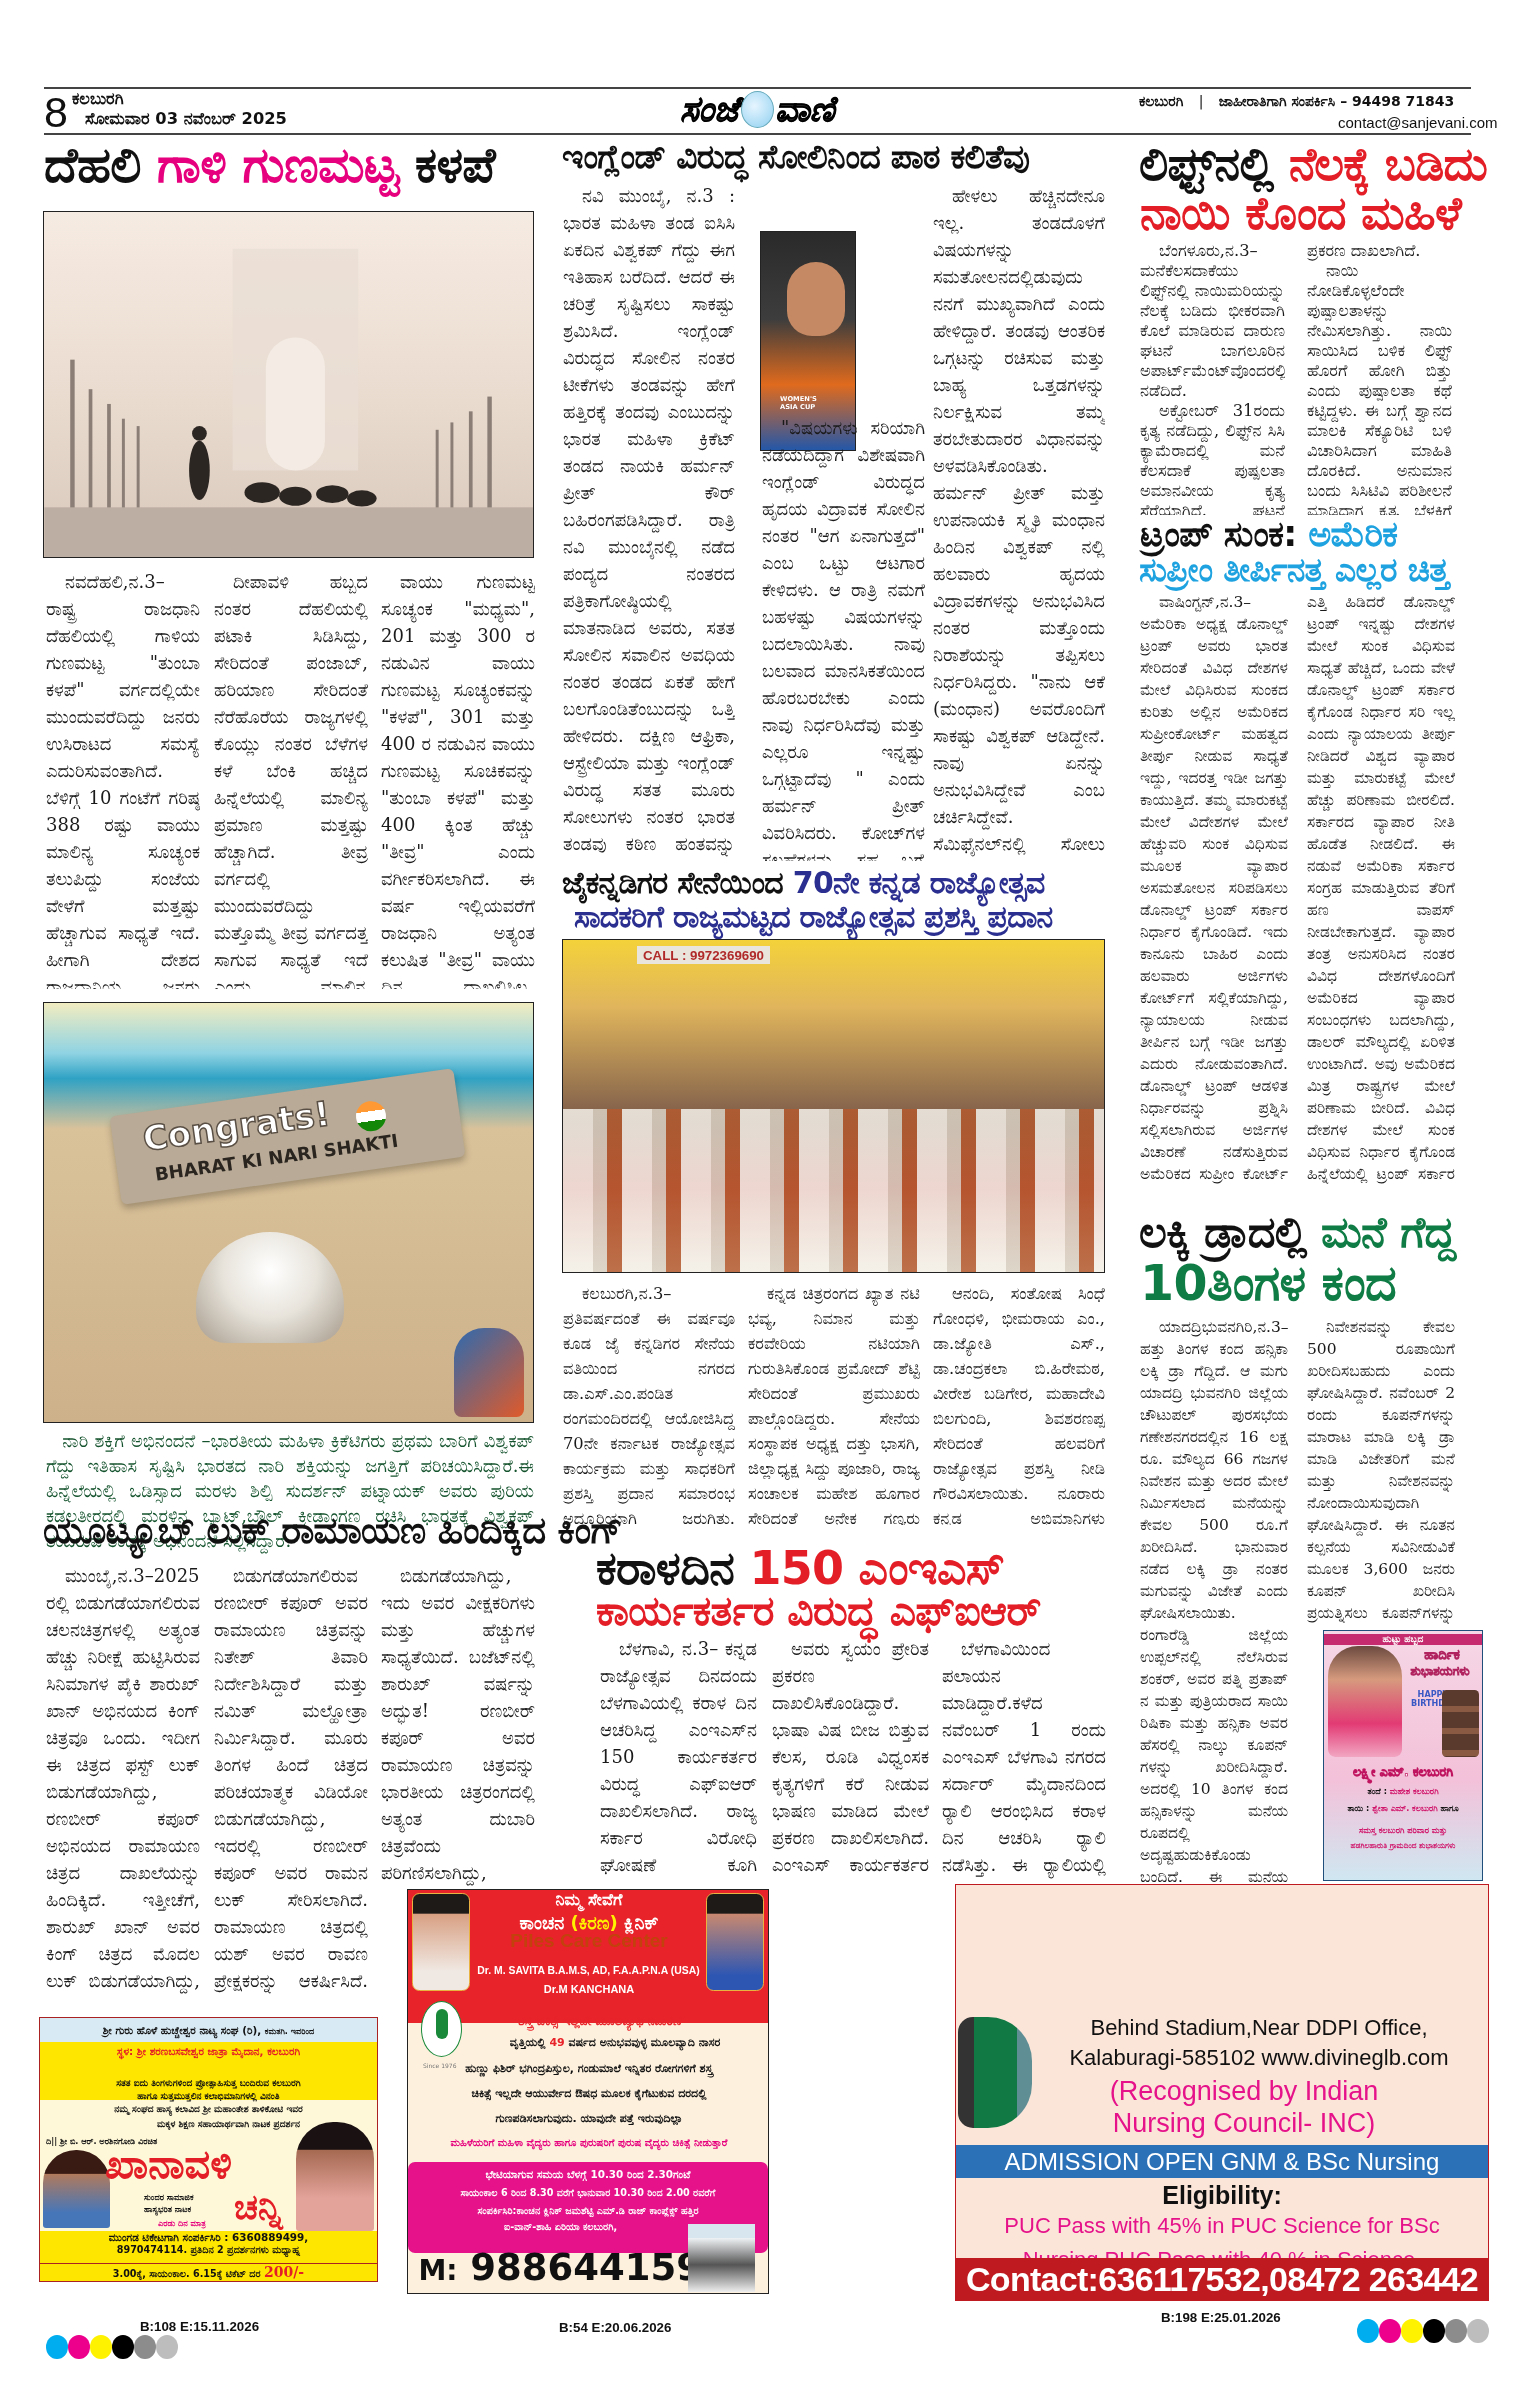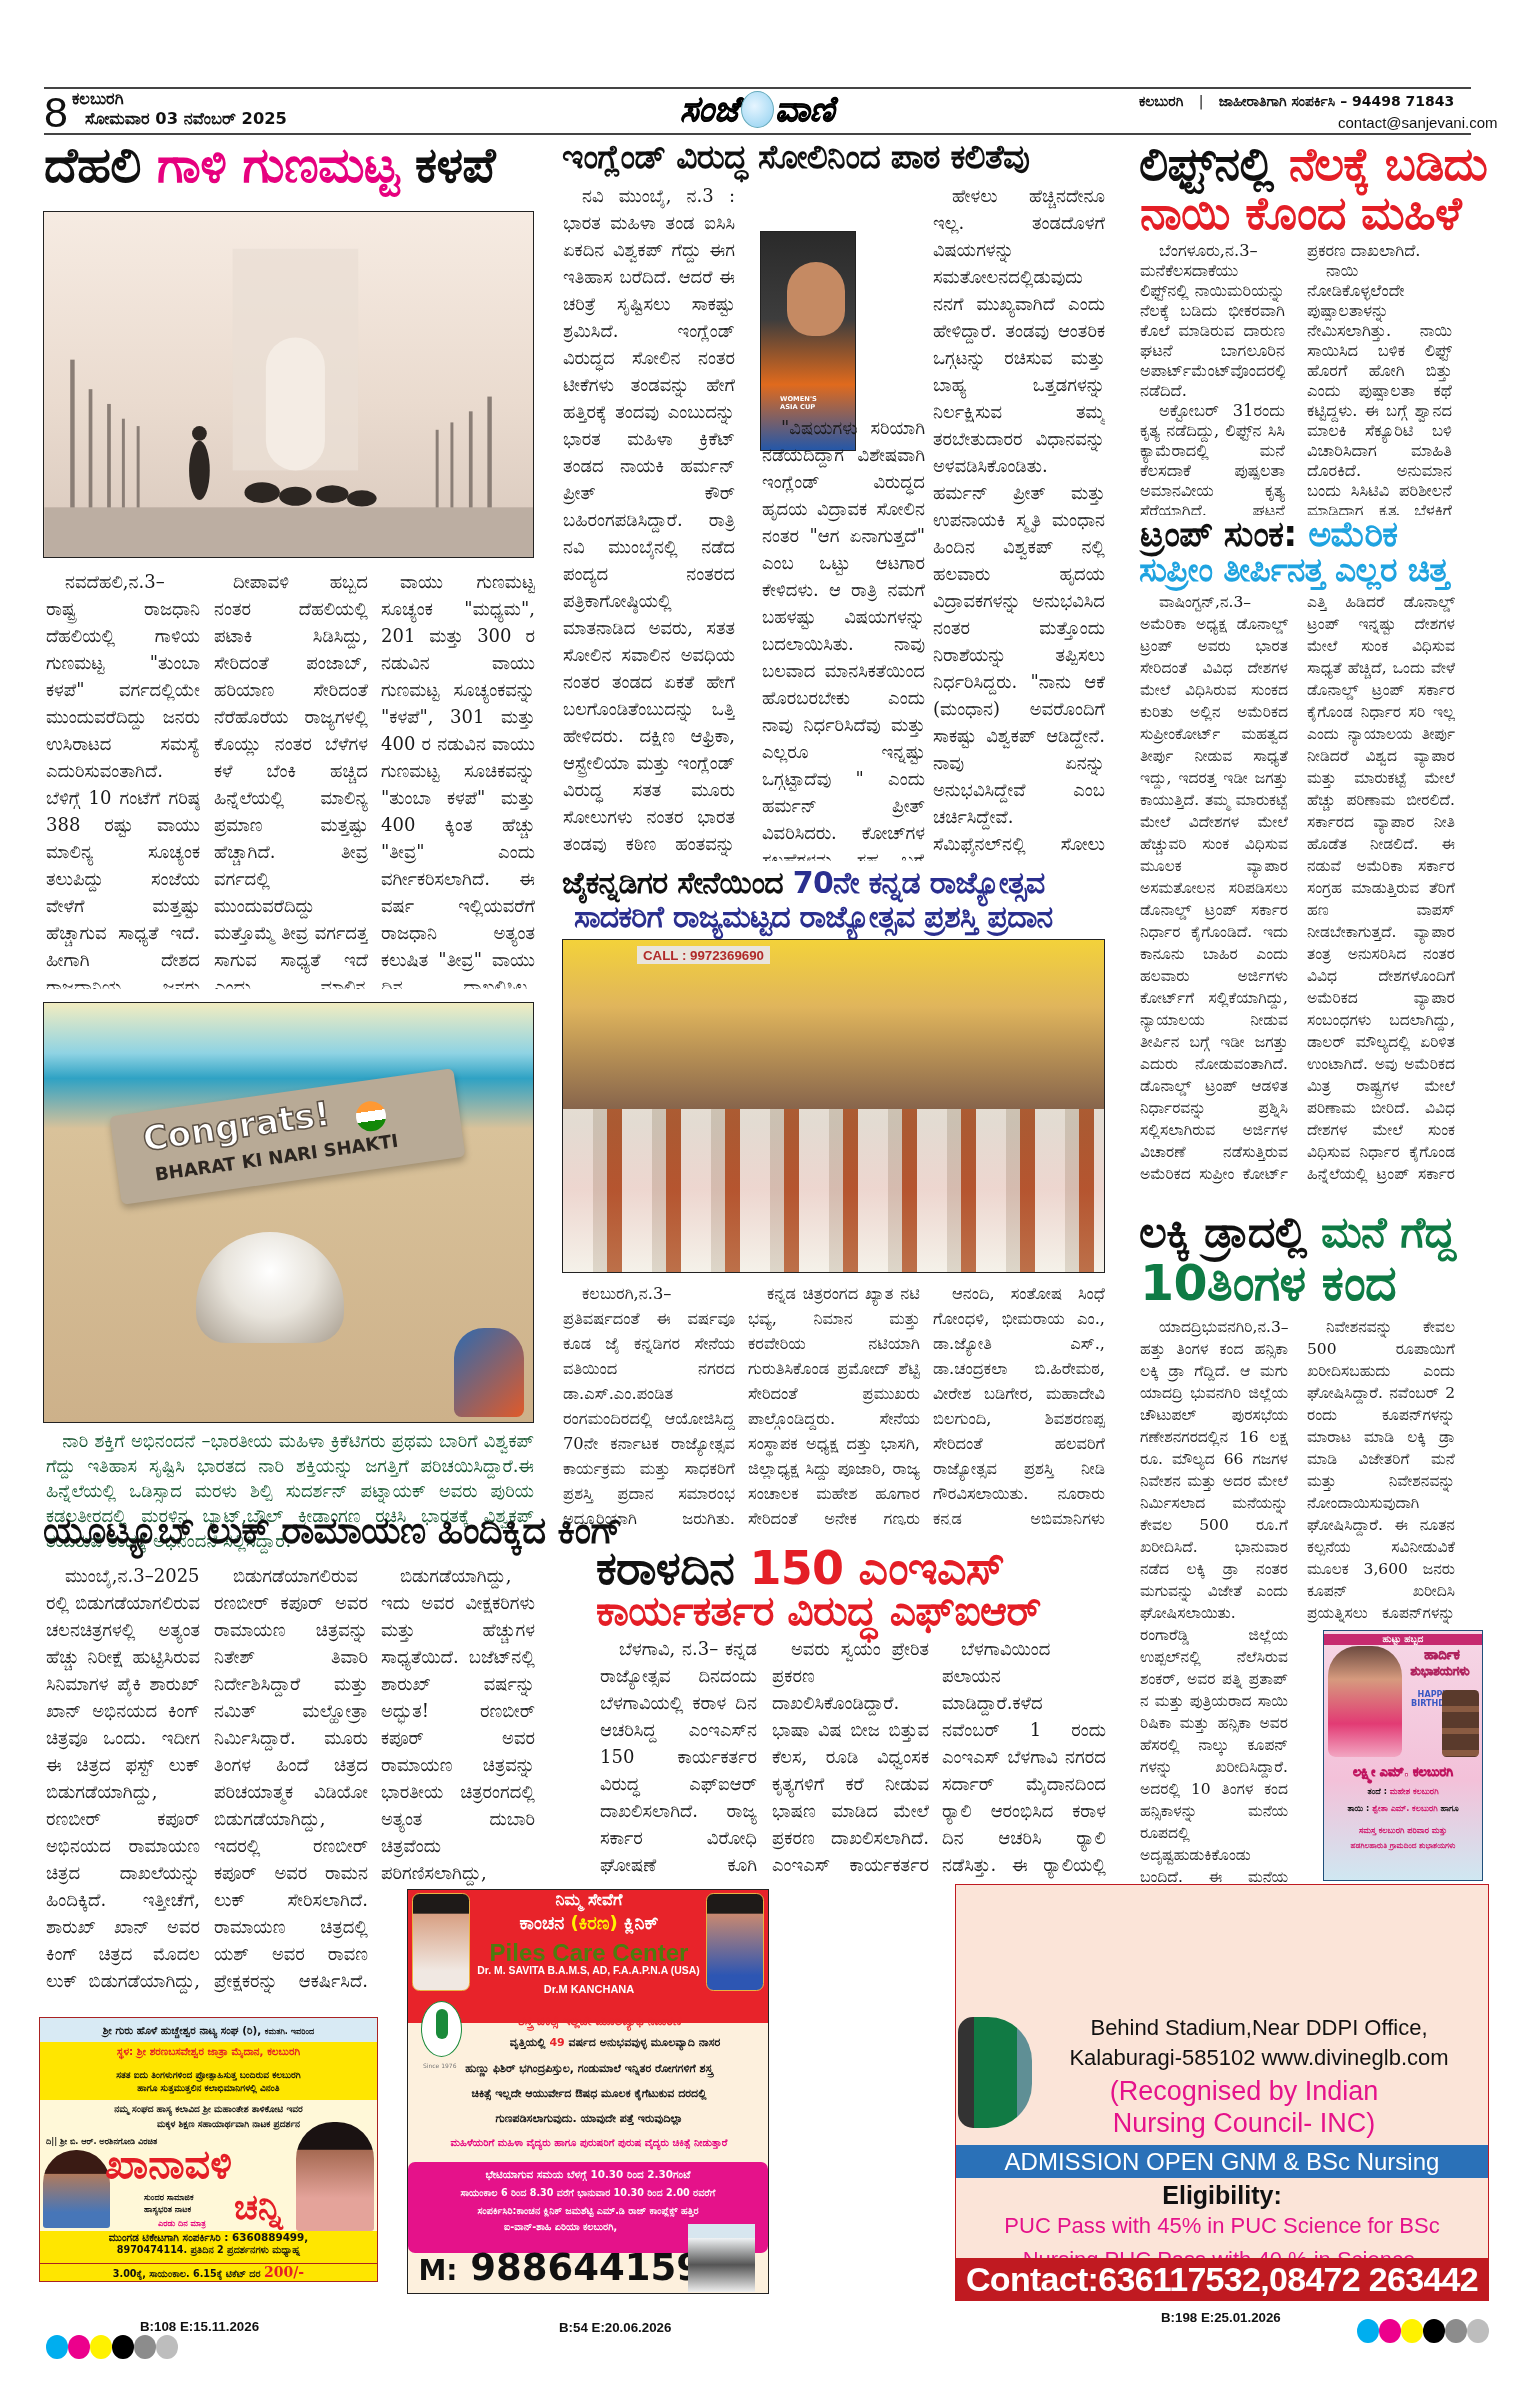--- a/index.html
+++ b/index.html
@@ -216,21 +216,21 @@
   <div class="center sans" style="position:absolute; top:210px; width:100%; font-size:7.4px; color:#d0156a; font-weight:bold;">ಹಡಗಿಲಹಾರುತಿ ಗ್ರಾಮದಿಂದ ಶುಭಾಶಯಗಳು</div>
 </div>
 
 <div class="ad" style="left:39px; top:2017px; width:339px; height:247px; border:1.5px solid #a22; background:#fff8d8;">
   <div class="center sans" style="position:absolute; top:0; width:100%; height:24px; line-height:24px; background:#d8eaf4; font-size:10.4px; font-weight:bold;">
     <span>ಶ್ರೀ ಗುರು ಹೊಳೆ ಹುಚ್ಚೇಶ್ವರ ನಾಟ್ಯ ಸಂಘ (ರಿ),</span>
     <span style="font-size:8.1px;">ಕಮತಗಿ. ಇವರಿಂದ</span>
   </div>
   <div style="position:absolute; top:24px; width:100%; height:58px; background:#ffe600;">
     <div class="center sans" style="margin-top:3px; font-size:10.4px; font-weight:bold; color:#e41e26;">ಸ್ಥಳ: ಶ್ರೀ ಶರಣಬಸವೇಶ್ವರ ಜಾತ್ರಾ ಮೈದಾನ, ಕಲಬುರಗಿ</div>
-    <div class="center sans" style="font-size:9px; font-weight:bold; margin-top:12px;text-align:center;">ಸತತ ಐದು ತಿಂಗಳುಗಳಿಂದ ಪ್ರೋತ್ಸಾಹಿಸುತ್ತ ಬಂದಿರುವ ಕಲಬುರಗಿ</div>
+    <div class="center sans" style="font-size:9px; font-weight:bold; margin-top:20px;text-align:center;">ಸತತ ಐದು ತಿಂಗಳುಗಳಿಂದ ಪ್ರೋತ್ಸಾಹಿಸುತ್ತ ಬಂದಿರುವ ಕಲಬುರಗಿ</div>
     <div class="center sans" style="font-size:9px; font-weight:bold; margin-top:2.2px;">ಹಾಗೂ ಸುತ್ತಮುತ್ತಲಿನ ಕಲಾಭಿಮಾನಿಗಳಲ್ಲಿ ವಿನಂತಿ</div>
   </div>
   <div class="center sans" style="position:absolute; top:86px; width:100%; font-size:9px; font-weight:bold;">ನಮ್ಮ ಸಂಘದ ಹಾಸ್ಯ ಕಲಾವಿದ ಶ್ರೀ ಮಹಾಂತೇಶ ತಾಳಿಕೋಟಿ ಇವರ</div>
   <div class="center sans" style="position:absolute; top:101px; width:100%; font-size:9px; font-weight:bold;margin-left:20px;">ಮಕ್ಕಳ ಶಿಕ್ಷಣ ಸಹಾಯಾರ್ಥವಾಗಿ ನಾಟಕ ಪ್ರದರ್ಶನ</div>
   <div class="sans" style="position:absolute; top:118px; left:6px; font-size:8.1px; font-weight:bold;">ದಿ|| ಶ್ರೀ ಬಿ. ಆರ್. ಅರಶಿನಗೋಡಿ ವಿರಚಿತ</div>
   <div style="position:absolute; left:3px; top:132px; width:67px; height:78px; border-radius:33px 33px 3px 3px; background:linear-gradient(180deg,#3a1b14 0%,#3a1b14 30%,#b07a5c 31%,#4776b8 80%);"></div>
   <div class="sans" style="position:absolute; left:65px; top:124px; font-size:40px; line-height:44px; font-weight:900; color:#e41e26;">ಖಾನಾವಳಿ</div>
   <div class="sans" style="position:absolute; left:194px; top:170px; font-size:35px; line-height:38px; font-weight:900; color:#e41e26;">ಚನ್ನಿ</div>
   <div class="sans" style="position:absolute; left:104px; top:174px; font-size:8.1px; font-weight:bold;">ಸುಂದರ ಸಾಮಾಜಿಕ</div>
   <div class="sans" style="position:absolute; left:104px; top:186px; font-size:8.1px; font-weight:bold;">ಹಾಸ್ಯಭರಿತ ನಾಟಕ</div>
@@ -258,21 +258,21 @@
 <div class="ad" style="left:407px; top:1889px; width:362px; height:405px; border:1.5px solid #222; background:#fdf0dd;">
   <div style="position:absolute; top:0; left:0; width:100%; height:133px; background:#e8232a;"></div>
   <div style="position:absolute; left:4.4px; top:3px; width:58px; height:98px; border:1.5px solid #e9b342; border-radius:7.4px; background:linear-gradient(180deg,#1e1a18 0%,#1e1a18 20%,#d8a083 21%,#f0e8e2 80%);"></div>
   <div style="position:absolute; right:4.4px; top:3px; width:58px; height:98px; border:1.5px solid #e9b342; border-radius:7.4px; background:linear-gradient(180deg,#1e1a18 0%,#1e1a18 20%,#c88870 21%,#2d56b3 85%);"></div>
   <div class="center sans" style="position:absolute; left:67px; width:228px; top:0; font-size:16.3px; font-weight:900; color:#fff;">ನಿಮ್ಮ ಸೇವೆಗೆ</div>
   <div class="center sans" style="position:absolute; left:67px; width:228px; top:22px; font-size:18px; font-weight:900; color:#fff;">
     <span>ಕಾಂಚನ</span>
     <span style="color:#fff200;">(ಕಿರಣ)</span>
     <span>ಕ್ಲಿನಿಕ್</span>
   </div>
-  <div class="center lib" style="position:absolute; left:67px; width:228px; top:49px; font-size:24px; font-weight:bold; color:#4d7c0f;">Piles Care Center</div>
+  <div class="center lib" style="position:absolute; left:67px; width:228px; top:40px; font-size:19px; font-weight:bold; color:#c2410c;">Piles Care Center</div>
   <div class="center lib" style="position:absolute; left:44px; width:273px; top:75px; font-size:10.4px; font-weight:bold; color:#fff;">Dr. M. SAVITA B.A.M.S, AD, F.A.A.P.N.A (USA)</div>
   <div class="center lib" style="position:absolute; left:67px; width:228px; top:93px; font-size:11px; font-weight:bold; color:#fff;">Dr.M KANCHANA</div>
   <div style="position:absolute; left:13.3px; top:111px; width:41px; height:56px; border:1.5px solid #1a8a3a; border-radius:50%; background:#fff;">
     <div style="position:absolute; left:13.3px; top:7.4px; width:12px; height:30px; background:#1a8a3a; border-radius:6px;"></div>
   </div>
   <div class="sans" style="position:absolute; left:15px; top:172px; font-size:6px; color:#777;">Since 1976</div>
   <div class="center sans" style="position:absolute; left:59px; width:266px; top:124px; font-size:12px; font-weight:bold; color:#e8232a;">ಶಸ್ತ್ರ ಚಿಕಿತ್ಸೆ ಇಲ್ಲದೇ ಮೂಲವ್ಯಾಧಿ ನಿವಾರಣೆ</div>
   <div class="sans" style="position:absolute; left:59px; width:296px; top:146px; font-size:11px; font-weight:bold; text-align:center;">
     <span>ವೃತ್ತಿಯಲ್ಲಿ</span>
     <span style="color:#e8232a;">49</span>

